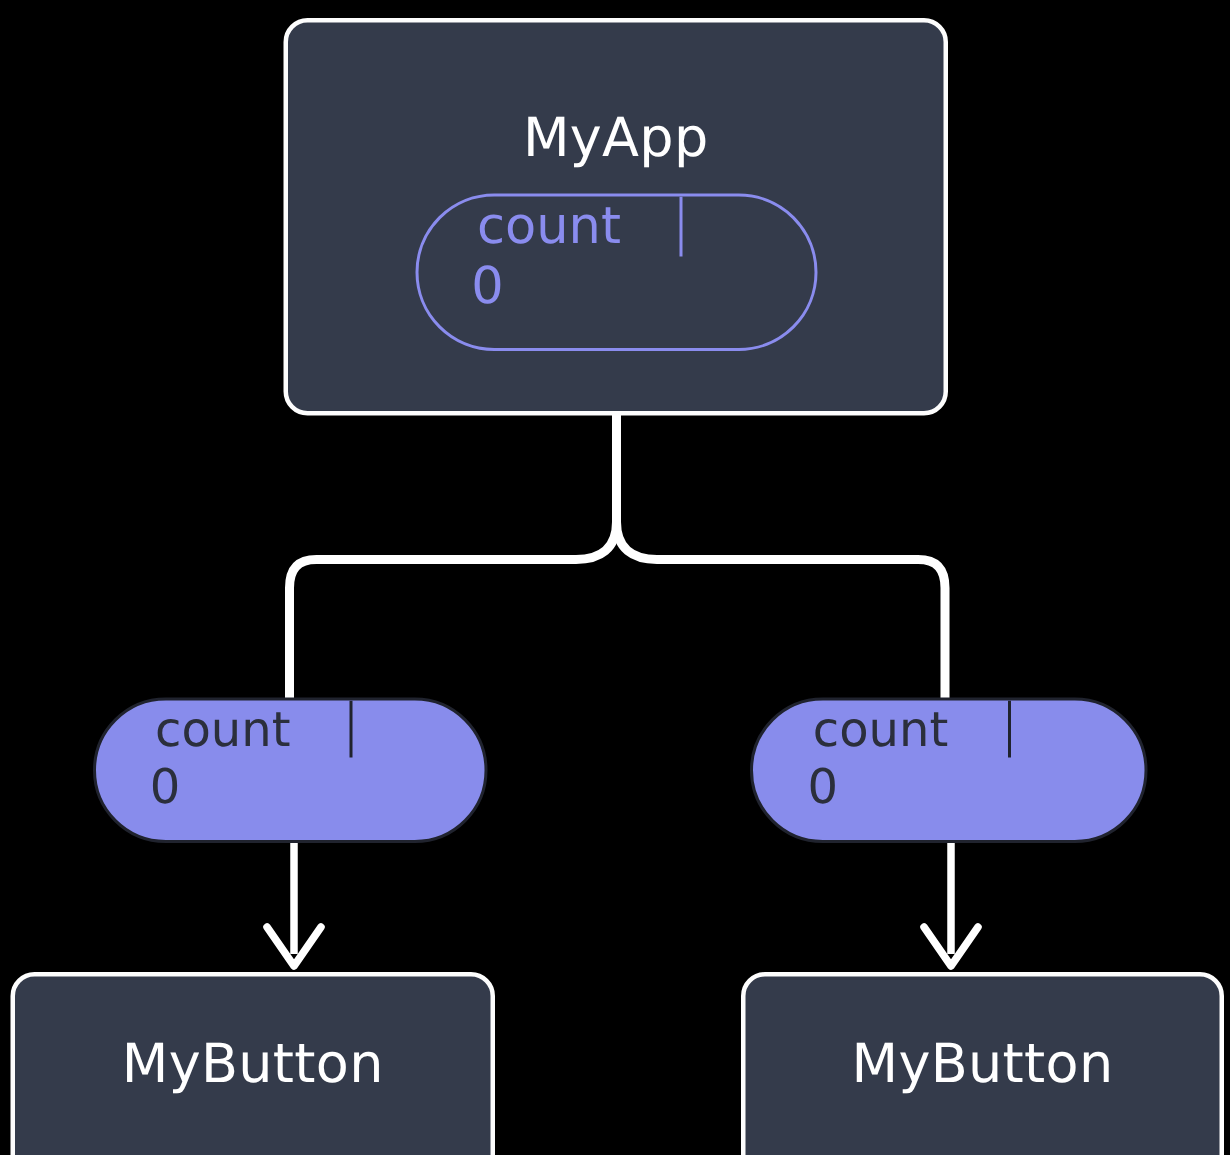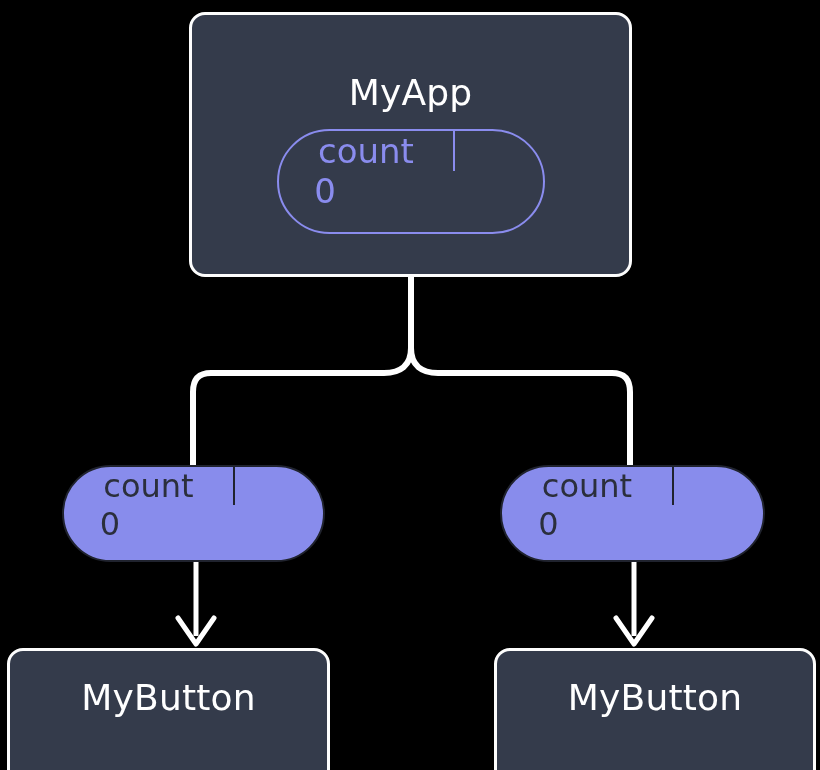--- a/index.html
+++ b/index.html
@@ -66,21 +66,21 @@
   }
 
   
   .leaf-box {
     height: 140px;
     top: 648px;
   }
   #mybutton-left-box  { left: 7px;   width: 323px; }
   #mybutton-right-box { left: 494px; width: 322px; }
   .leaf-title {
-    top: 26px;
+    top: 38px;
     font-size: 36px;
   }
 
   
   .pill {
     position: absolute;
     box-sizing: border-box;
     display: flex;
     align-items: stretch;
     border-radius: 999px;

